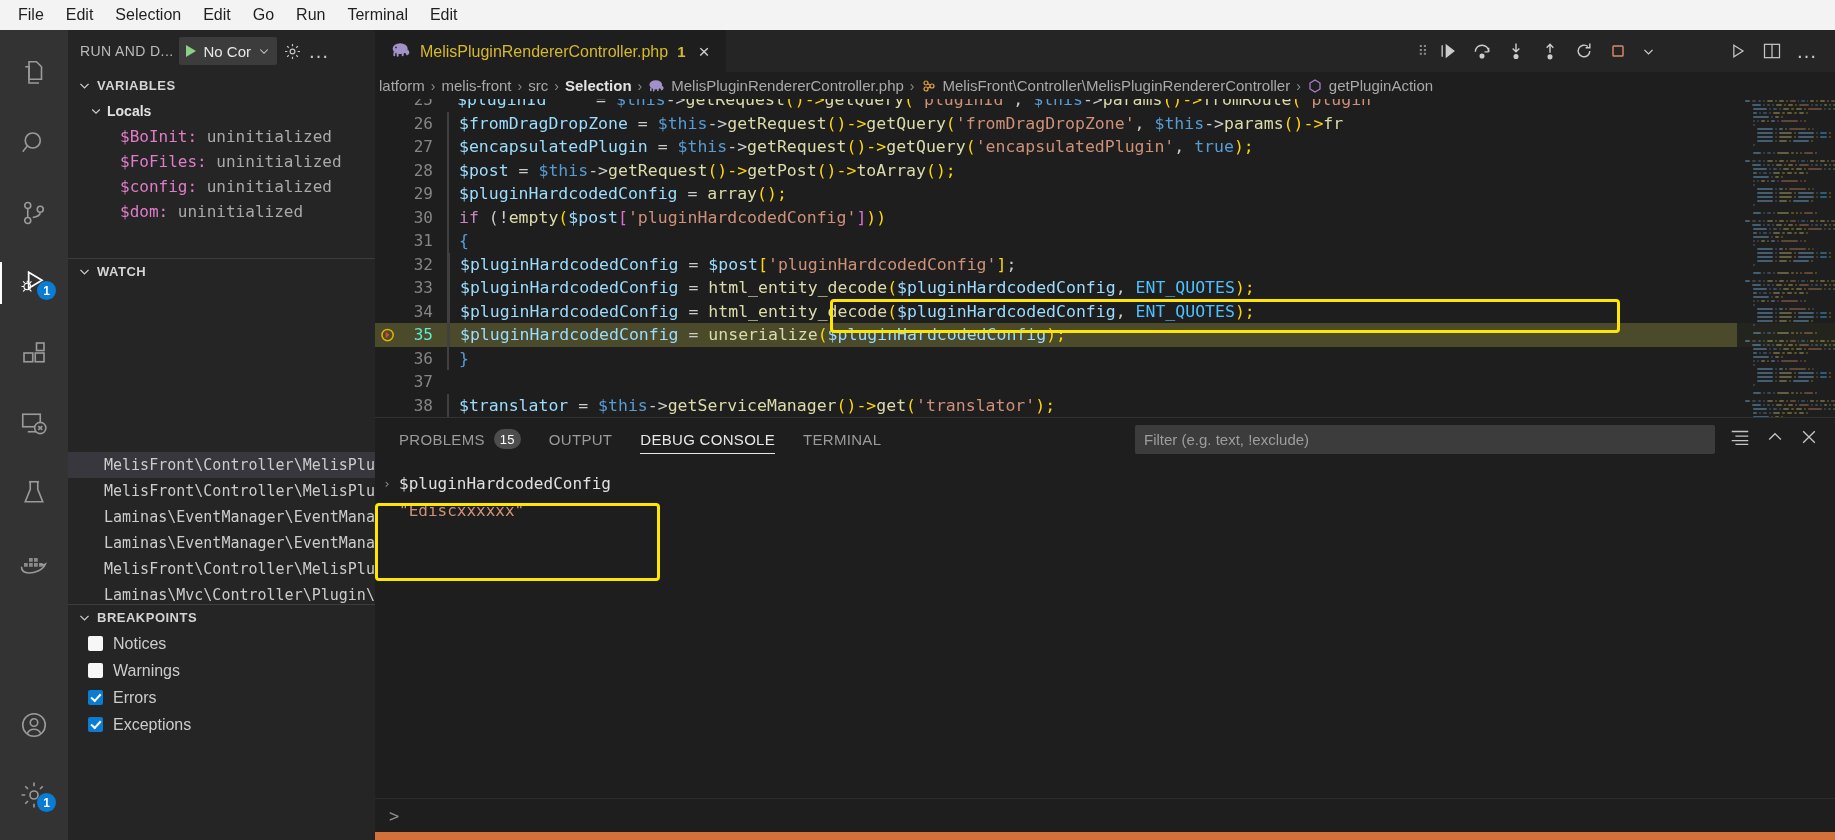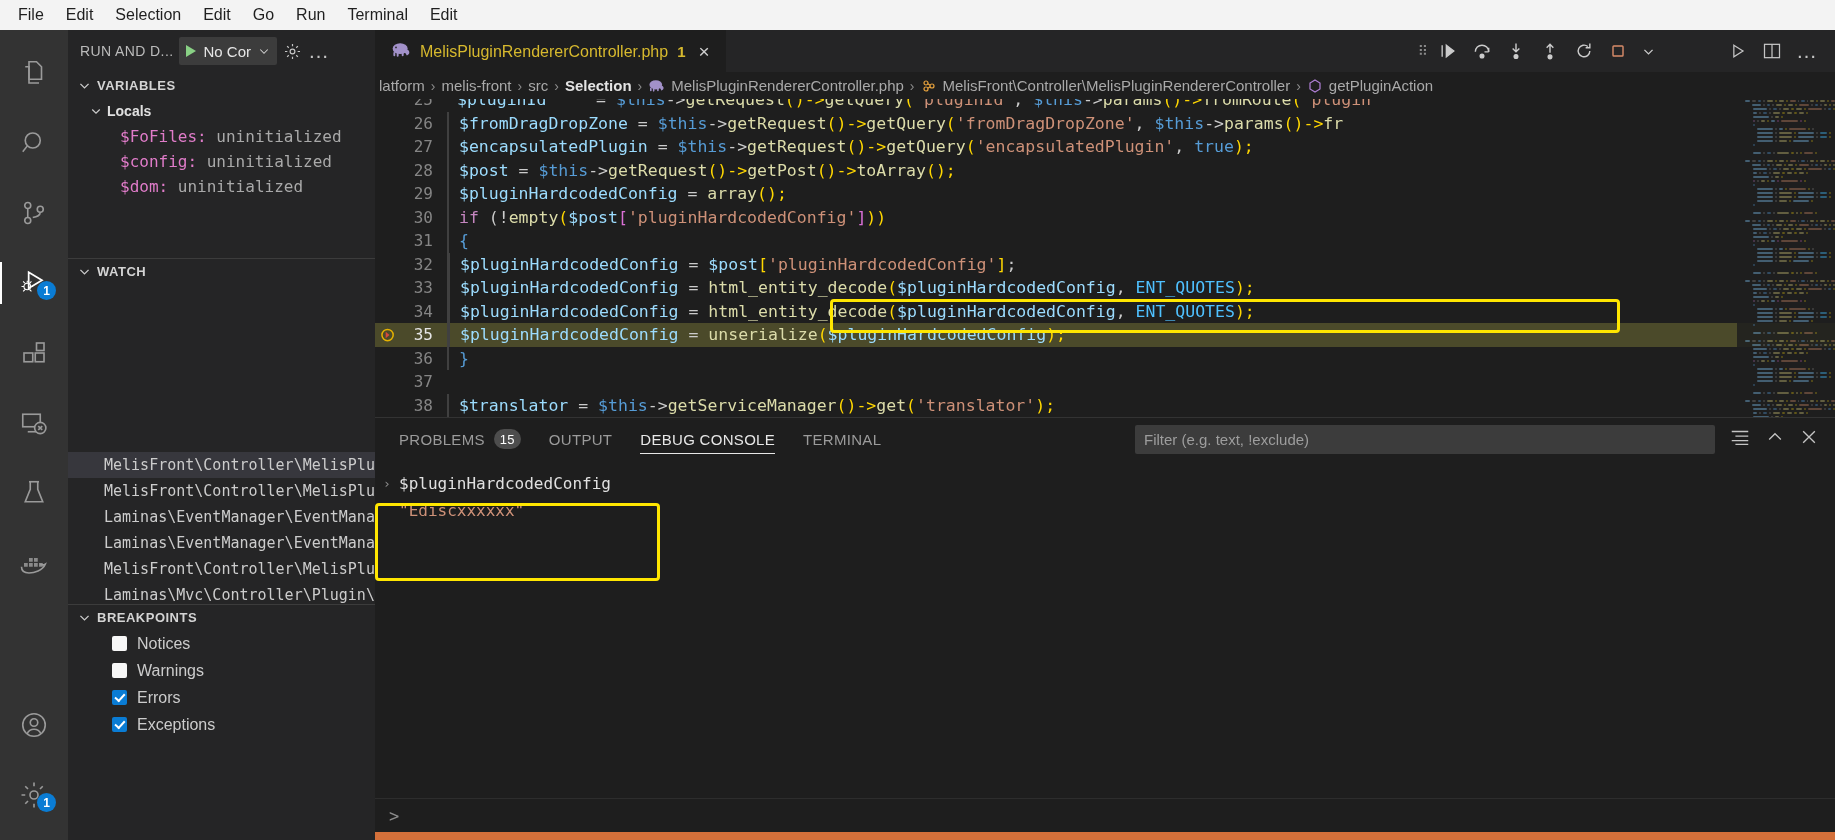--- a/index.html
+++ b/index.html
@@ -113,21 +113,21 @@
 
   .stack-row {
     font-size: 15px; color: #cccccc; padding: 4px 0 4px 36px;
     white-space: nowrap; overflow: hidden; cursor: pointer;
   }
   .stack-row.selected { background: #37373d; }
   #callstack-body { height: 152px; overflow: hidden; }
 
   .bp-row {
     display: flex; align-items: center; gap: 10px;
-    padding-left: 44px; height: 27px;
+    padding-left: 20px; height: 27px;
     font-size: 16px; color: #cccccc; cursor: pointer;
   }
   .bp-box {
     width: 15px; height: 15px; border-radius: 2px;
     background: #f7f7f7; flex: 0 0 15px;
     display: flex; align-items: center; justify-content: center;
   }
   .bp-box.checked { background: #0a7cd4; }
   .bp-box.checked::after {
     content: ""; width: 4px; height: 8px;
@@ -187,21 +187,21 @@
   .code-line {
     display: flex; align-items: center; height: 23.5px;
     font-size: 16.5px; white-space: pre;
   }
   .code-line.hl { background: #4b4a2a; }
   .gutter {
     width: 72px; flex: 0 0 72px; text-align: right;
     padding-right: 14px; color: #858585; font-size: 16px;
     position: relative;
   }
-  .code-line.hl .gutter { color: #e5e5e5; }
+  .code-line.hl .gutter { color: #5eead4; }
   .bp-marker {
     position: absolute; left: 6px; top: 50%;
     transform: translateY(-50%);
     width: 15px; height: 15px;
   }
   .indent-guide {
     border-left: 1px solid #404040; height: 23.5px;
     width: 1px; flex: 0 0 1px;
   }
   .code-text { padding-left: 10px; }
@@ -428,20 +428,24 @@
       <span>VARIABLES</span>
     </div>
     <div id="variables-body">
       <div class="locals-row">
         <span class="chev">
           <svg width="12" height="12" viewBox="0 0 16 16" fill="none" stroke="currentColor" stroke-width="1.6">
               <path d="M3 6l5 5 5-5"></path>
             </svg>
         </span>
         <span>Locals</span>
+      </div>
+      <div class="var-row tree-ind-2 mono">
+        <span class="var-name">$BoInit:</span>
+        <span class="var-val">uninitialized</span>
       </div>
       <div class="var-row tree-ind-2 mono">
         <span class="var-name">$FoFiles:</span>
         <span class="var-val">uninitialized</span>
       </div>
       <div class="var-row tree-ind-2 mono">
         <span class="var-name">$config:</span>
         <span class="var-val">uninitialized</span>
       </div>
       <div class="var-row tree-ind-2 mono">

